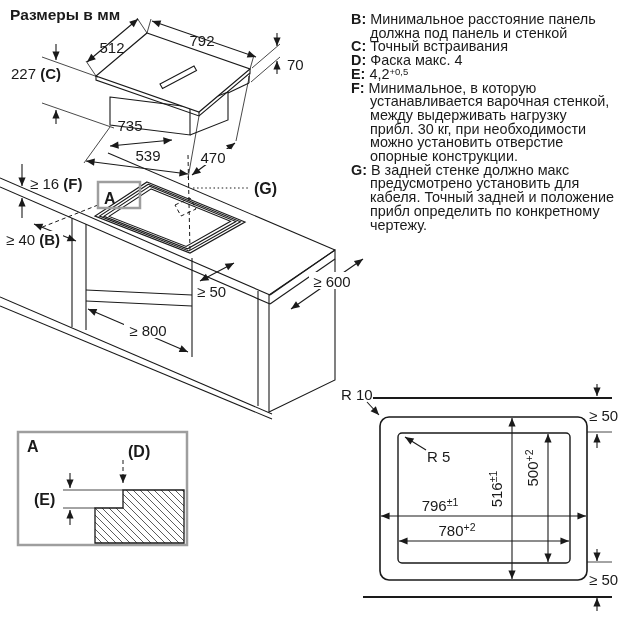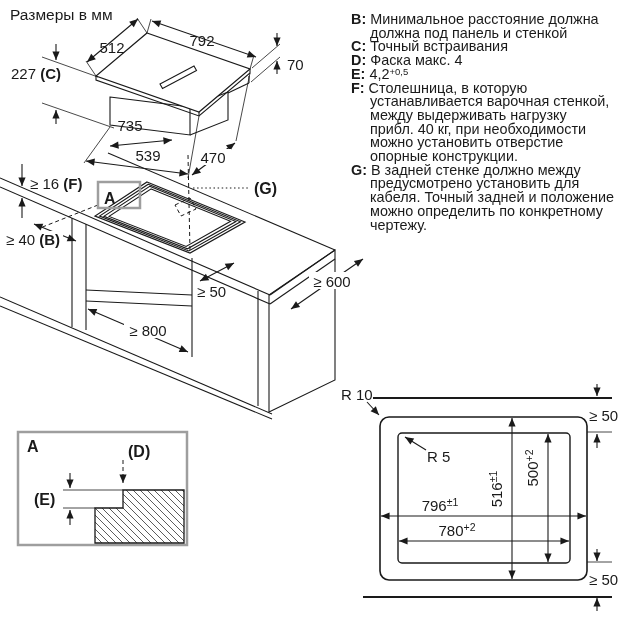--- a/index.html
+++ b/index.html
@@ -1,18 +1,18 @@
 <!DOCTYPE html>
 <html><head>
 <meta charset="utf-8">
 <style>
   html,body{margin:0;padding:0;}
   body{width:625px;height:625px;overflow:hidden;background:#fff;position:relative;
        font-family:"Liberation Sans",sans-serif;color:#1a1a1a;}
-  .page-title{position:absolute;left:10px;top:6px;font-size:15.5px;font-weight:normal;white-space:nowrap;}
+  .page-title{position:absolute;left:10px;top:6px;font-size:15.5px;font-weight:bold;white-space:nowrap;}
   .legend{position:absolute;left:351px;top:13px;width:300px;font-size:14.4px;line-height:13.7px;}
   .legend .line{white-space:nowrap;}
   .legend .cont{padding-left:19px;}
   .legend .k{font-weight:bold;}
   .legend sup{font-size:9.5px;line-height:0;}
   svg{position:absolute;left:0;top:0;}
   svg text{font-family:"Liberation Sans",sans-serif;font-size:15px;fill:#1a1a1a;}
   svg text.mark{font-weight:bold;font-size:16px;}
   .ln{stroke:#1a1a1a;stroke-width:1.1;fill:none;}
   .thin{stroke:#1a1a1a;stroke-width:0.8;fill:none;}
@@ -23,35 +23,35 @@
   .dash{stroke:#1a1a1a;stroke-width:1;fill:none;stroke-dasharray:4 3;}
   .dot{stroke:#1a1a1a;stroke-width:1.2;fill:none;stroke-dasharray:1.5 2.6;}
   sup.e{vertical-align:4px;margin-top:20px;}
 </style>
 </head>
 <body>
 
 <div class="page-title">Размеры в мм</div>
 
 <div class="legend">
-  <div class="line"><span class="k">B:</span> <span>Минимальное расстояние должна</span></div>
+  <div class="line"><span class="k">B:</span> <span>Минимальное расстояние панель</span></div>
   <div class="line cont"><span>должна под панель и стенкой</span></div>
   <div class="line"><span class="k">C:</span> <span>Точный встраивания</span></div>
   <div class="line"><span class="k">D:</span> <span>Фаска макс. 4</span></div>
   <div class="line"><span class="k">E:</span> <span>4,2</span><sup class="e">+0,5</sup></div>
-  <div class="line"><span class="k">F:</span> <span>Столешница, в которую</span></div>
+  <div class="line"><span class="k">F:</span> <span>Минимальное, в которую</span></div>
   <div class="line cont"><span>устанавливается варочная стенкой,</span></div>
   <div class="line cont"><span>между выдерживать нагрузку</span></div>
-  <div class="line cont"><span>прибл. 40 кг, при необходимости</span></div>
+  <div class="line cont"><span>прибл. 30 кг, при необходимости</span></div>
   <div class="line cont"><span>можно установить отверстие</span></div>
   <div class="line cont"><span>опорные конструкции.</span></div>
-  <div class="line"><span class="k">G:</span> <span>В задней стенке должно между</span></div>
+  <div class="line"><span class="k">G:</span> <span>В задней стенке должно макс</span></div>
   <div class="line cont"><span>предусмотрено установить для</span></div>
   <div class="line cont"><span>кабеля. Точный задней и положение</span></div>
-  <div class="line cont"><span>можно определить по конкретному</span></div>
+  <div class="line cont"><span>прибл определить по конкретному</span></div>
   <div class="line cont"><span>чертежу.</span></div>
 </div>
 
 <svg width="625" height="625" viewBox="0 0 625 625">
   <defs>
     <marker id="arr" viewBox="0 0 10 10" refX="9.5" refY="5" markerWidth="11" markerHeight="9" orient="auto-start-reverse" markerUnits="userSpaceOnUse">
       <path d="M0,1 L9.5,5 L0,9 z" fill="#1a1a1a"></path>
     </marker>
     <pattern id="hatch" width="7" height="7" patternUnits="userSpaceOnUse">
       <path d="M-1,-1 l9,9" stroke="#4a4a4a" stroke-width="0.9"></path>

